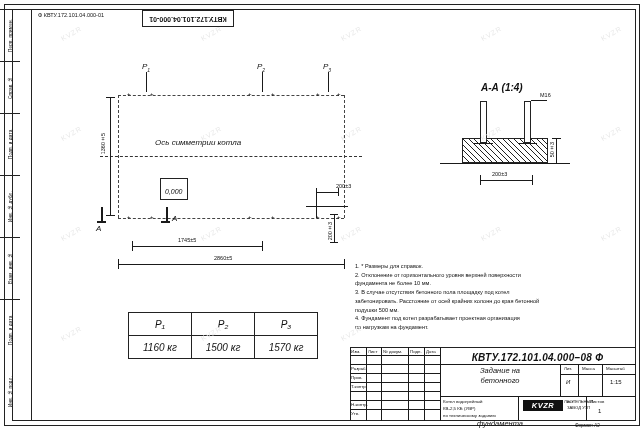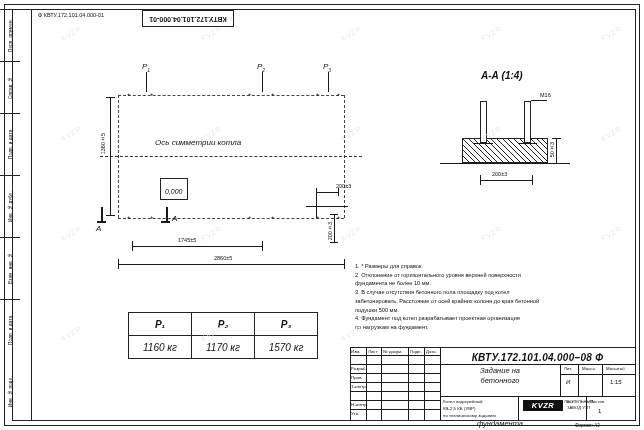--- a/index.html
+++ b/index.html
@@ -111,21 +111,21 @@
   table.grid td, table.grid th {
     border: 1px solid #222;
     text-align: center;
     padding: 0;
     font-weight: normal;
   }
 
   
   #p-table { left: 128px; top: 312px; }
   #p-table td { width: 62px; height: 22px; font-size: 10px; font-style: italic; }
-  #p-table tr.head td { height: 22px; font-size: 10px; font-weight: bold; }
+  #p-table tr.head td { height: 22px; font-size: 10px; }
 
   
   #notes {
     position: absolute;
     left: 355px; top: 262px;
     width: 272px;
     font-size: 5.6px;
     line-height: 8.2px;
     color: #111;
   }
@@ -341,21 +341,21 @@
   <div class="lbl" style="left:336px; top:183px; font-size:5.5px;">200±3</div>
 
   <div class="ln v1" style="left:334px; top:214px; height:28px;"></div>
   <div class="ln h1" style="left:330px; top:214px; width:8px;"></div>
   <div class="ln h1" style="left:330px; top:242px; width:8px;"></div>
   <div class="lbl" style="left:327px; top:222px; font-size:5.5px; writing-mode:vertical-rl; transform:rotate(180deg);">200±3</div>
 
   <div class="ln h1" style="left:306px; top:206px; width:42px;"></div>
   <div class="ln v1" style="left:316px; top:196px; height:22px;"></div>
 
-  <div class="lbl lbl-i" style="left:481px; top:70px; font-size:10px; font-weight:bold;">А-А (1:4)</div>
+  <div class="lbl lbl-i" style="left:481px; top:82px; font-size:10px; font-weight:bold;">А-А (1:4)</div>
 
   <div id="aa-hatch"></div>
 
   <div class="ln h1" style="left:440px; top:163px; width:130px;"></div>
 
   <div class="bolt" style="left:480px; top:101px; width:7px; height:42px;"></div>
   <div class="bolt" style="left:524px; top:101px; width:7px; height:42px;"></div>
   <div class="ln h1" style="left:474px; top:143px; width:19px;"></div>
   <div class="ln h1" style="left:518px; top:143px; width:19px;"></div>
 
@@ -374,21 +374,21 @@
 
   <table class="grid" id="p-table">
     <tbody>
         <tr class="head">
       <td>P₁</td>
       <td>P₂</td>
       <td>P₃</td>
     </tr>
     <tr>
       <td>1160 кг</td>
-      <td>1170 кг</td>
+      <td>1500 кг</td>
       <td>1570 кг</td>
     </tr>
   </tbody>
     </table>
 
   <div id="notes">
     <div>1. * Размеры для справок.</div>
     <div>2. Отклонение от горизонтального уровня верхней поверхности</div>
     <div>фундамента не более 10 мм.</div>
     <div>3. В случае отсутствия бетонного пола площадку под котел</div>

